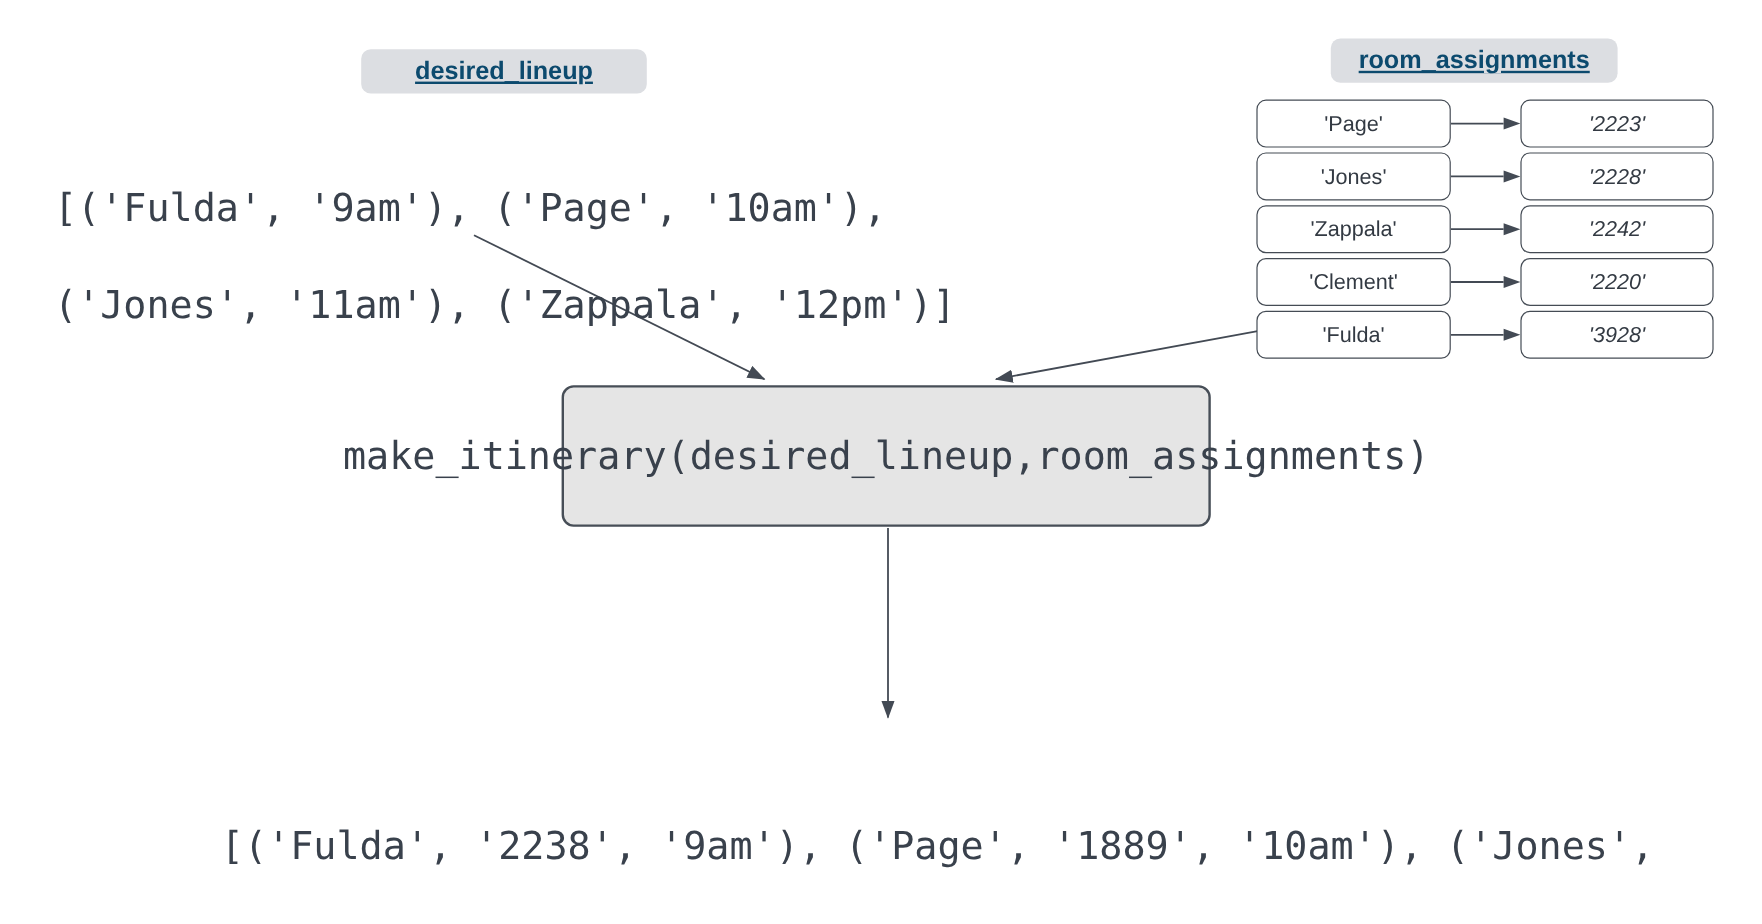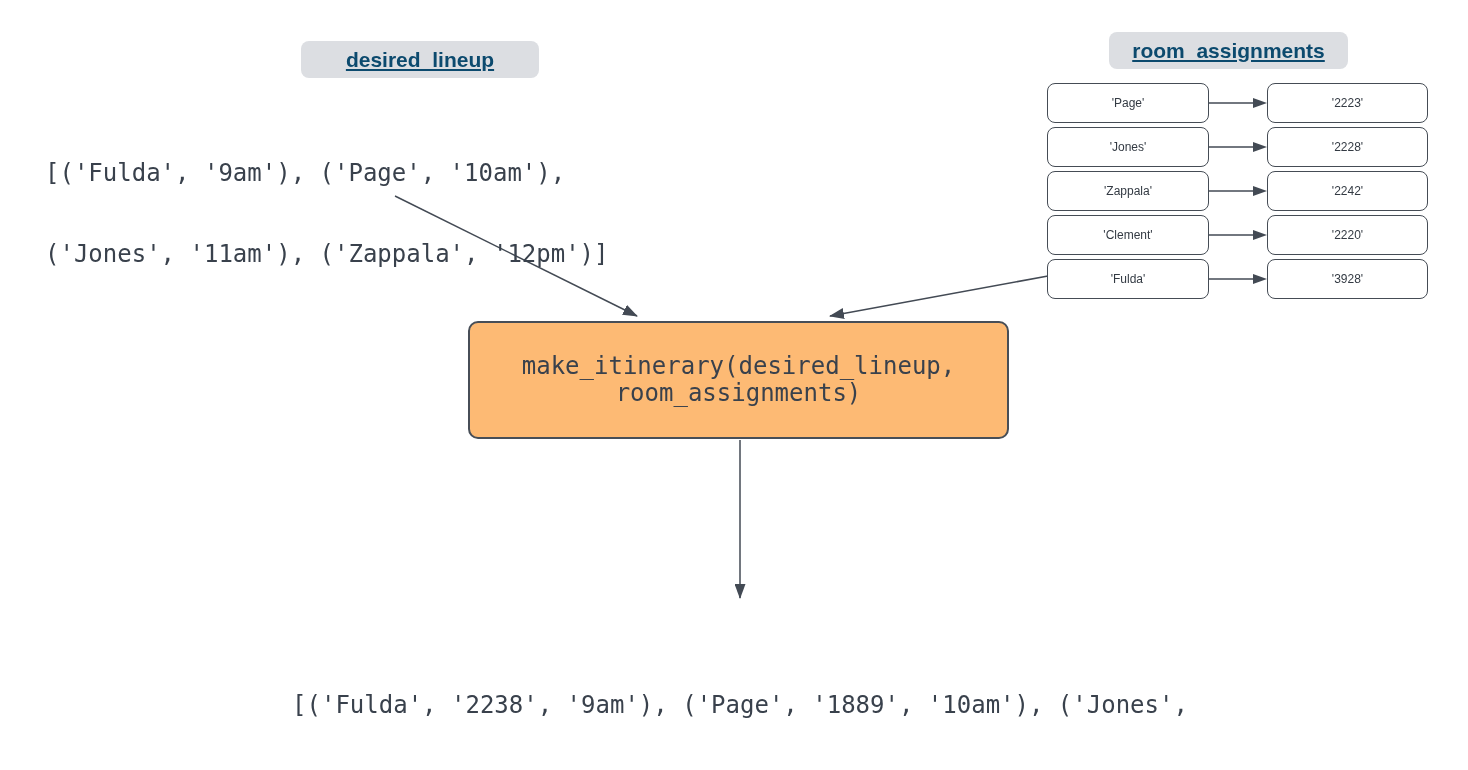--- a/index.html
+++ b/index.html
@@ -24,21 +24,21 @@
     justify-content: center;
     height: 37px;
     text-decoration: underline;
   }
   #badge-desired-lineup { left: 301px; top: 41px; width: 238px; }
   #badge-room-assignments { left: 1109px; top: 32px; width: 239px; }
 
   .mono {
     font-family: "DejaVu Sans Mono", monospace;
     color: #39414c;
-    font-size: 24px;
+    font-size: 32px;
     line-height: 27px;
     white-space: pre;
   }
 
   #lineup-text {
     position: absolute;
     left: 45px;
     top: 106px;
     text-align: left;
   }
@@ -51,25 +51,25 @@
     text-align: center;
   }
 
   #function-box {
     position: absolute;
     left: 468px;
     top: 321px;
     width: 541px;
     height: 118px;
     box-sizing: border-box;
-    background: #fdba74;
+    background: #e5e5e5;
     border: 2px solid #474e57;
     border-radius: 10px;
     display: flex;
-    flex-direction: column;
+    flex-direction: row;
     align-items: center;
     justify-content: center;
     text-align: center;
   }
 
   #room-table {
     position: absolute;
     left: 1047px;
     top: 83px;
     width: 381px;
@@ -82,25 +82,25 @@
   }
   .map-cell {
     box-sizing: border-box;
     height: 40px;
     background: #ffffff;
     border: 1.4px solid #454c55;
     border-radius: 8px;
     display: flex;
     align-items: center;
     justify-content: center;
-    font-size: 12px;
+    font-size: 18px;
     color: #333a43;
   }
   .map-key { width: 162px; }
-  .map-val { width: 161px; }
+  .map-val { width: 161px; font-style: italic; }
   .map-arrow {
     width: 58px;
     height: 14px;
     flex: 0 0 58px;
     display: block;
   }
 
   #arrow-overlay {
     position: absolute;
     left: 0; top: 0;

